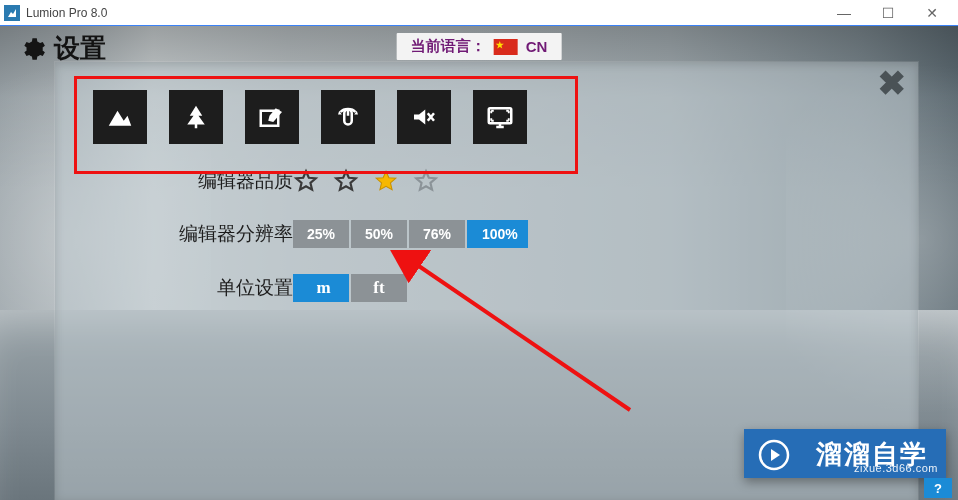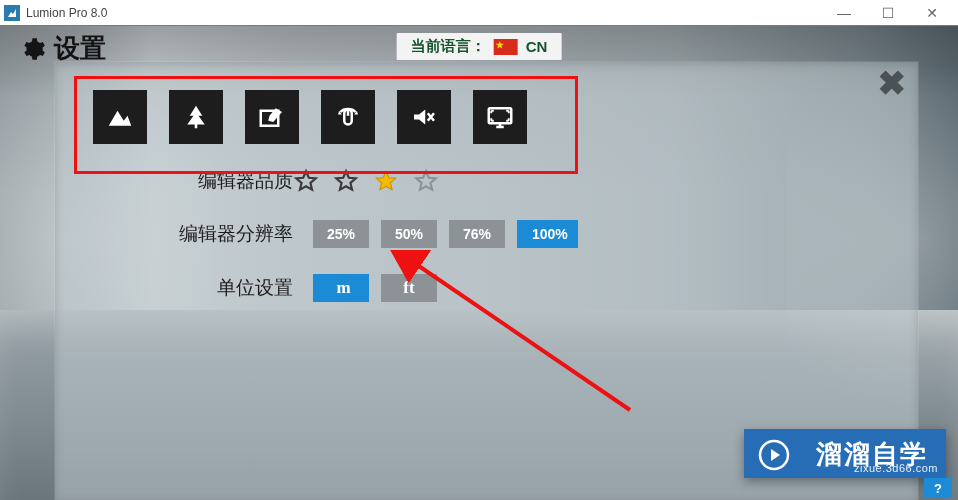--- a/index.html
+++ b/index.html
@@ -62,21 +62,21 @@
   }
   .gear-title { display: flex; align-items: center; color: #131313; font-size: 26px; font-weight: 600; }
   .gear-title .gear { width: 26px; height: 26px; margin-right: 8px; }
   .gear-title .gear svg { fill: #141414; }
   .lang-strip {
     position: absolute; left: 50%; transform: translateX(-50%);
     top: 7px;
     background: #f3f3f3;
     padding: 4px 14px;
     display: flex; align-items: center;
-    font-size: 15px; font-weight: 600; color: #14532d;
+    font-size: 15px; font-weight: 600; color: #701a75;
     border-radius: 1px;
   }
   .flag {
     width: 24px; height: 16px; background: #d92b1c; margin: 0 8px;
     position: relative;
   }
   .flag::before {
     content: "★"; color: #ffde00; font-size: 9px; position: absolute; left: 2px; top: 1px;
   }
 
@@ -111,21 +111,21 @@
     color: #1c1c1c; font-size: 19px; font-weight: 500; text-align: right;
   }
   .setting-row .label { width: 200px; }
   .stars { display: flex; gap: 14px; }
   .star { width: 26px; height: 26px; }
   .star svg { width: 26px; height: 26px; }
   .star.empty svg { fill: none; stroke: #3a3a3a; stroke-width: 2; }
   .star.filled svg { fill: #f6b800; stroke: #c89100; stroke-width: 1; }
   .star.dim svg { fill: none; stroke: #6d7479; stroke-width: 2; opacity: .6; }
 
-  .btns { display: flex; gap: 12px; margin-left: 20px; }
+  .btns { display: flex; gap: 2px; }
   .opt {
     min-width: 56px; height: 28px; padding: 0 10px;
     background: #8c9296; color: #fff;
     display: flex; align-items: center; justify-content: center;
     font-size: 14px; font-weight: 600;
   }
   .opt.active { background: #1b8bd6; padding-left: 15px; }
   .opt.unit { font-family: Georgia, serif; font-size: 17px; }
 
   

